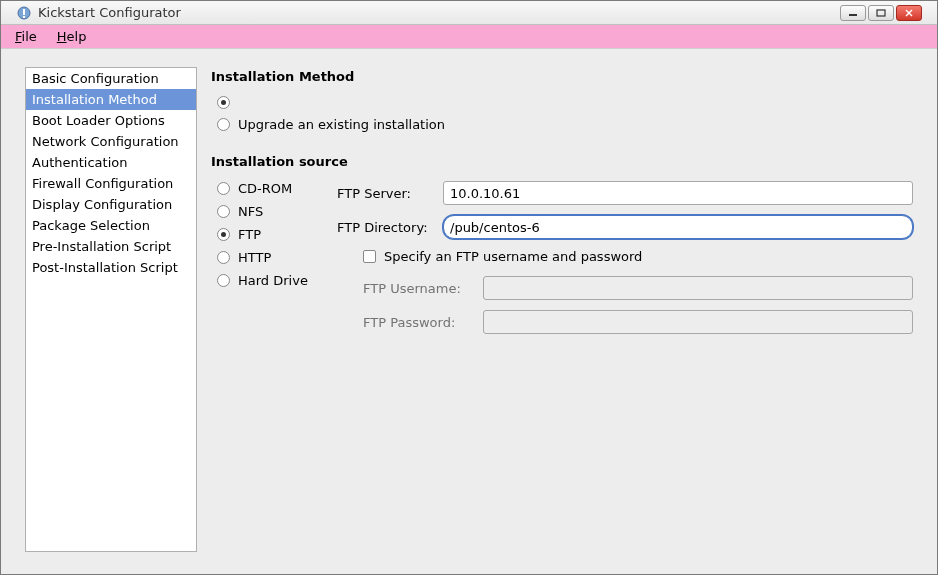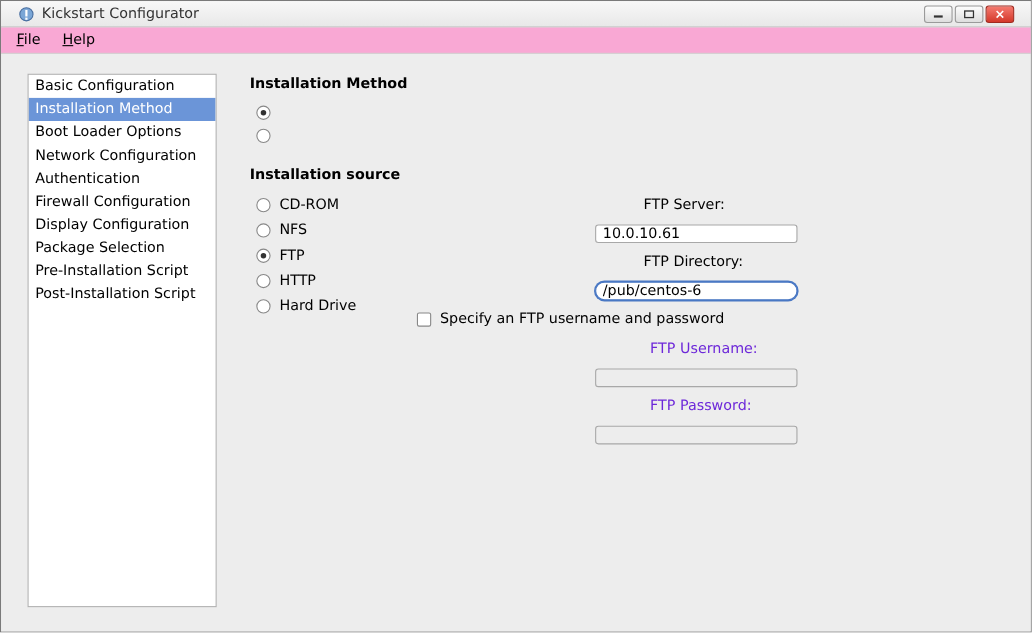--- a/index.html
+++ b/index.html
@@ -74,21 +74,21 @@
     .menu-item {
       font-size: 13px;
       cursor: pointer;
       padding: 2px 4px;
     }
     .menu-item .accel { text-decoration: underline; }
     .content {
       flex: 1;
       display: flex;
       padding: 18px 24px 22px 24px;
-      gap: 30px;
+      gap: 14px;
       background: #ededed;
     }
     .sidebar {
       width: 172px;
       background: #fff;
       border: 1px solid #b0b0b0;
       overflow: auto;
     }
     .sidebar-item {
       padding: 3px 6px;
@@ -149,21 +149,20 @@
     }
     .form-col {
       flex: 1;
       padding-top: 4px;
     }
     .form-row {
       display: flex;
       align-items: center;
       margin-bottom: 10px;
       gap: 10px;
-      flex-direction: column;
     }
     .form-label {
       width: 96px;
       font-size: 13px;
       text-align: left;
     }
     .form-label.indent {
       margin-left: 26px;
       width: 110px;
     }
@@ -194,21 +193,21 @@
       margin-left: 26px;
     }
     .checkbox {
       width: 13px;
       height: 13px;
       border: 1px solid #888;
       background: #fff;
       border-radius: 2px;
       cursor: pointer;
     }
-    .disabled-label { color: #6d28d9; }
+    .disabled-label { color: #737373; }
   </style>
 </head>
 <body>
 
 <div class="window">
   <div class="titlebar">
     <span class="titlebar-icon">
       <svg width="16" height="16" viewBox="0 0 16 16">
           <circle cx="8" cy="8" r="6" fill="#7aa6d6" stroke="#4a6fa0" stroke-width="1"></circle>
           <rect x="7" y="4" width="2" height="6" fill="#fff"></rect>
@@ -256,20 +255,21 @@
     </div>
 
     <div class="main">
       <div class="section-heading">Installation Method</div>
       <div class="radio-group">
         <div class="radio-row">
           <span class="radio checked"></span>
         </div>
         <div class="radio-row">
           <span class="radio"></span>
+          <span>Upgrade an existing installation</span>
         </div>
       </div>
 
       <div class="section-heading">Installation source</div>
       <div class="source-layout">
         <div class="source-radios">
           <div class="radio-row">
             <span class="radio"></span>
             <span>CD-ROM</span>
           </div>

